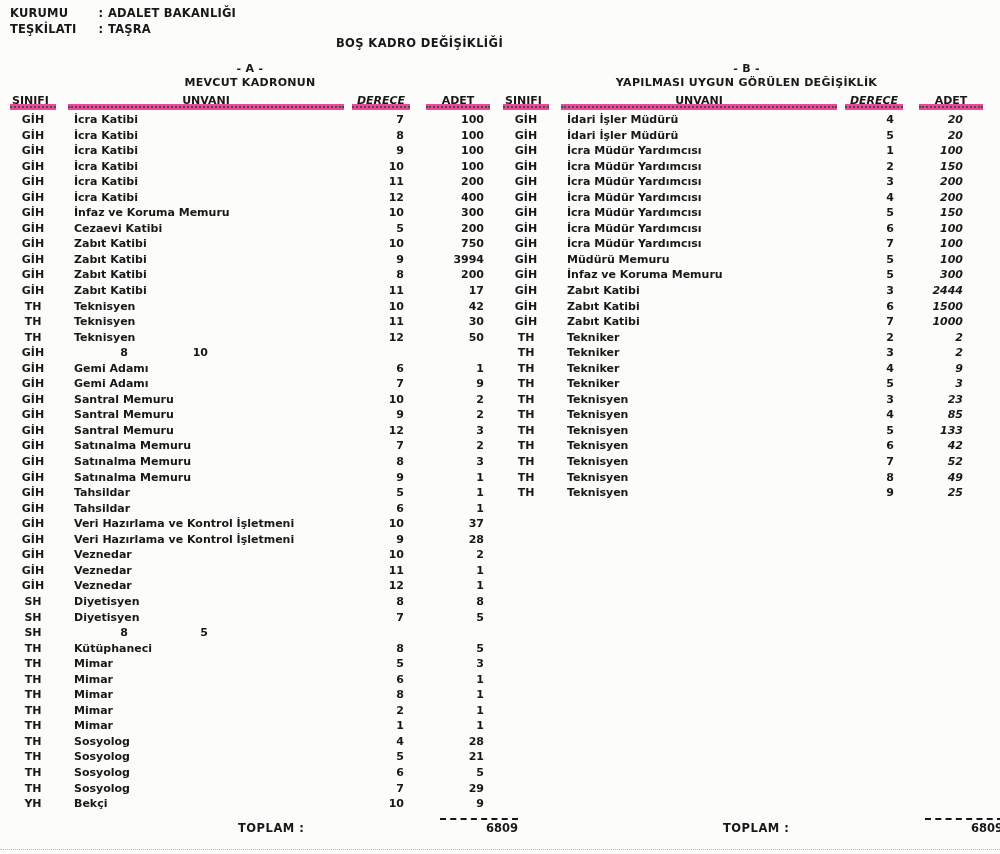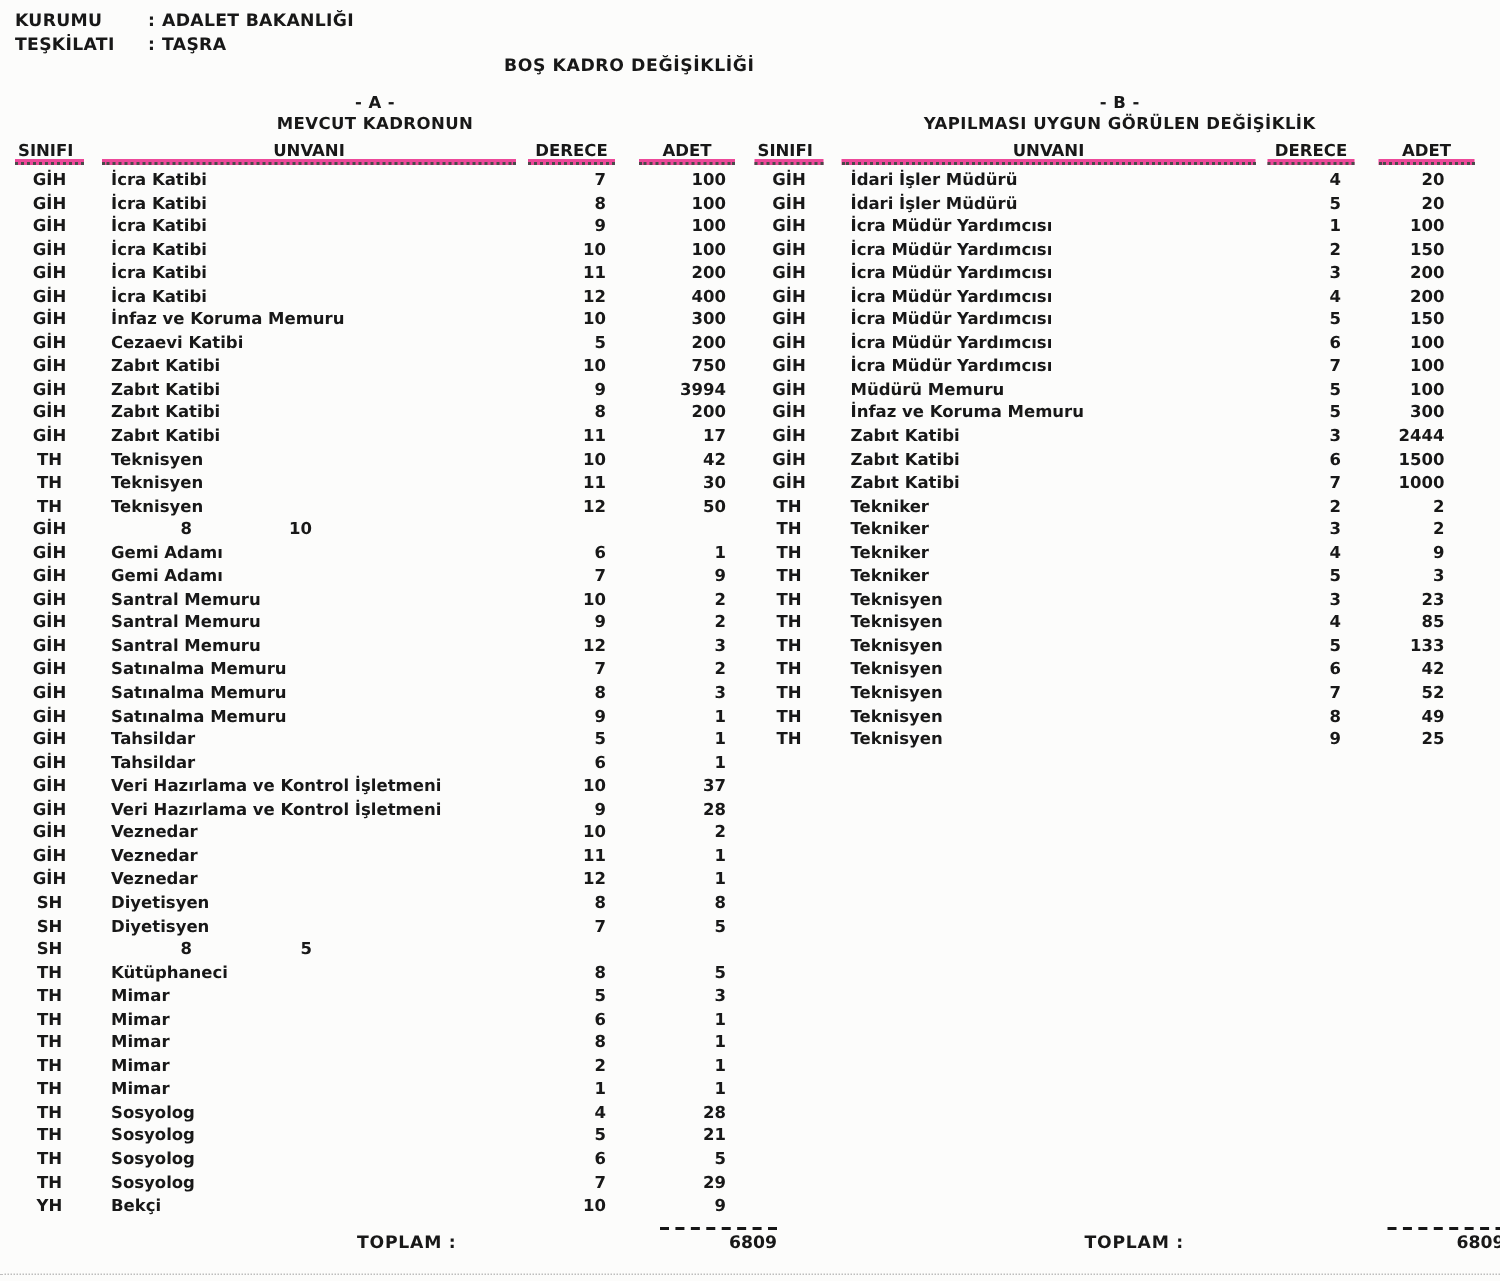--- a/index.html
+++ b/index.html
@@ -25,35 +25,35 @@
   .doc-title { position: absolute; left: 312px; top: 36px; width: 215px; text-align: center; font-size: 11.5px; letter-spacing: 0.4px; white-space: nowrap; }
 
   
   .table { position: absolute; top: 60px; height: 792px; }
   .table-a { left: 10px;  width: 480px; }
   .table-b { left: 503px; width: 487px; }
 
   .section-head { position: absolute; top: 2px; left: 0; right: 0; text-align: center; font-size: 11px; line-height: 13.5px; letter-spacing: 0.3px; }
 
   .cols-head { position: absolute; top: 33px; left: 0; right: 0; display: flex; font-size: 11px; line-height: 15px; height: 18px; }
-  .col { position: relative; text-align: center; border-bottom: 4px solid #ec4899; height: 17px; }
+  .col { position: relative; text-align: center; border-bottom: 6px solid #ec4899; height: 17px; }
   .col::after { content: ""; position: absolute; left: 0; right: 0; bottom: -4px; border-bottom: 2px dotted #4a4a4a; }
   .c-sinifi { width: 46px; margin-right: 12px; text-align: left; padding-left: 2px; }
   .c-unvani { width: 276px; }
-  .c-derece { width: 58px; margin-left: 8px; }
+  .c-derece { width: 58px; margin-left: 8px; font-style: italic; }
   .c-adet   { width: 64px; margin-left: 16px; }
 
   .rows { position: absolute; top: 52px; left: 0; right: 0; }
   .row { display: flex; height: 15.55px; line-height: 15.4px; font-size: 11px; white-space: nowrap; }
   .cell.sinifi { width: 46px; margin-right: 12px; text-align: center; }
   .cell.unvani { width: 276px; padding-left: 6px; overflow: visible; }
   .cell.derece { width: 58px; margin-left: 8px; text-align: right; padding-right: 6px; }
   .cell.adet   { width: 64px; margin-left: 16px; text-align: right; padding-right: 6px; }
   .table-b .cell.derece { padding-right: 9px; }
-  .table-b .cell.adet   { padding-right: 20px; }
+  .table-b .cell.adet   { padding-right: 20px; font-style: italic; }
 
   
   .total { position: absolute; top: 756px; left: 16px; right: 0; height: 26px; font-size: 11.5px; }
   .total-label { position: absolute; left: 212px; top: 5px; letter-spacing: 0.5px; }
   .total-value { position: absolute; left: 414px; top: 2px; width: 78px; text-align: right; border-top: 2px dashed #161616; padding-top: 1px; }
   .table-b .total-label { left: 204px; }
   .table-b .total-value { left: 406px; }
 
   .bottom-line { position: absolute; left: 0; right: 0; top: 849px; border-top: 1px dotted #bdbdbd; }
 </style>

